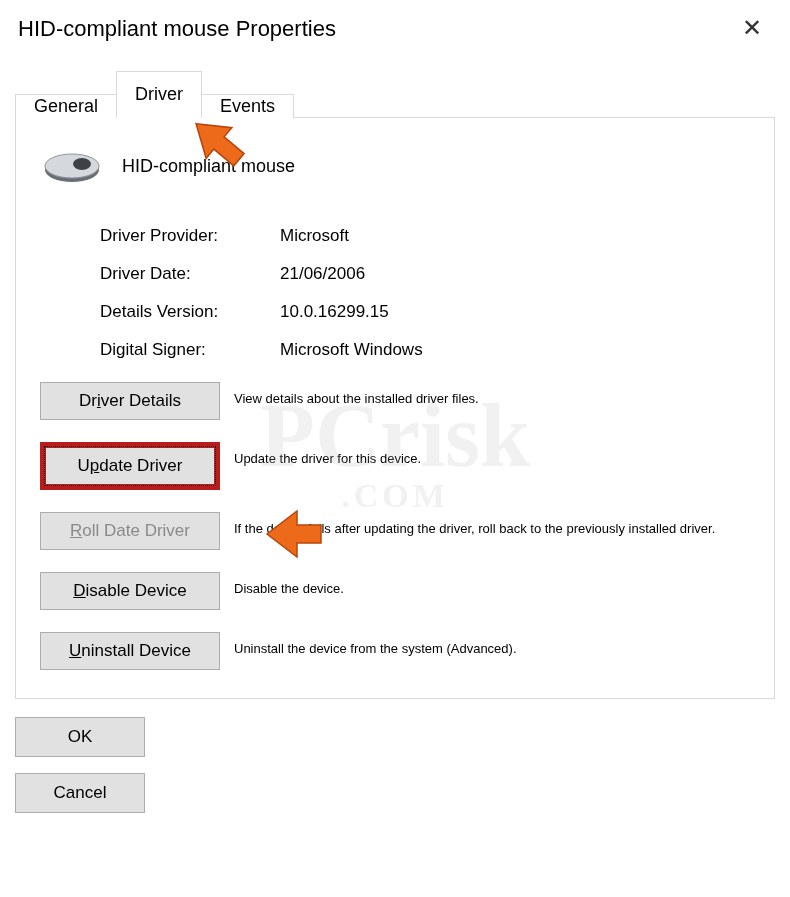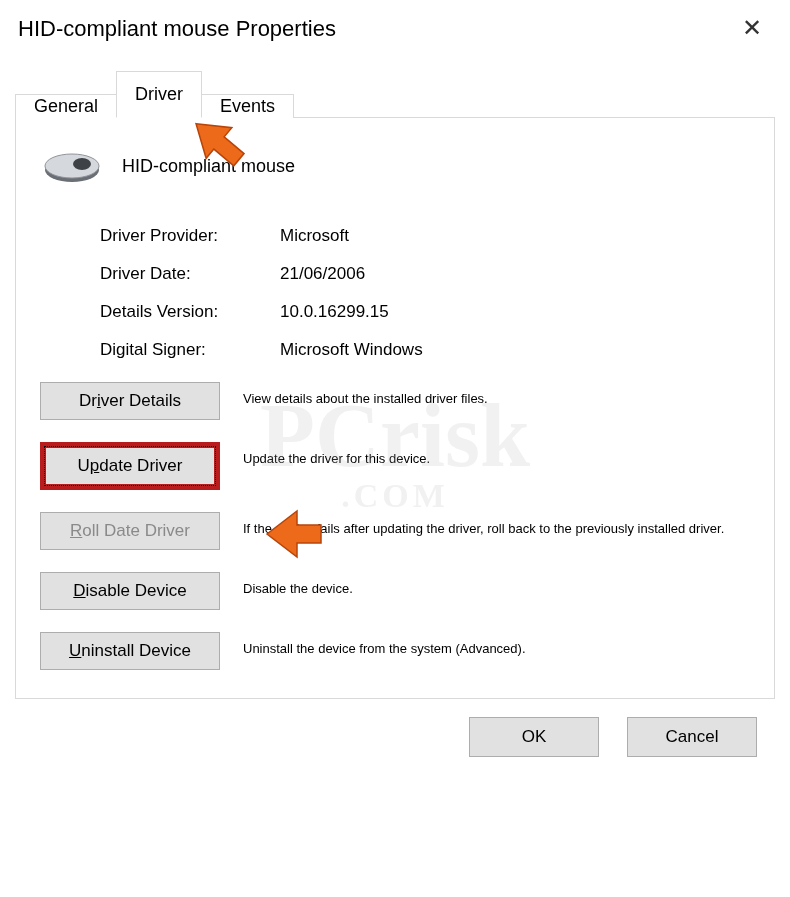--- a/index.html
+++ b/index.html
@@ -83,21 +83,21 @@
     .info-row {
       display: flex;
       margin-bottom: 18px;
       font-size: 17px;
     }
     .info-label { width: 180px; }
     .btnrow {
       display: flex;
       align-items: flex-start;
       margin-top: 22px;
-      gap: 23px;
+      gap: 14px;
     }
     .winbtn {
       width: 180px;
       background: #e1e1e1;
       border: 1px solid #adadad;
       padding: 8px 10px;
       font-size: 17px;
       cursor: pointer;
       font-family: inherit;
       text-align: center;
@@ -114,22 +114,23 @@
     .winbtn .ul { text-decoration: underline; }
     .descr {
       flex: 1;
       padding-top: 8px;
       font-size: 13px;
       line-height: 1.35;
     }
     .footer {
       display: flex;
       justify-content: flex-end;
-      gap: 28px;
+      gap: 16px;
       padding: 18px 18px 0 0;
+      flex-direction: column;
     }
     .footbtn {
       width: 130px;
       background: #e1e1e1;
       border: 1px solid #adadad;
       padding: 9px 10px;
       font-size: 17px;
       cursor: pointer;
       font-family: inherit;
     }

